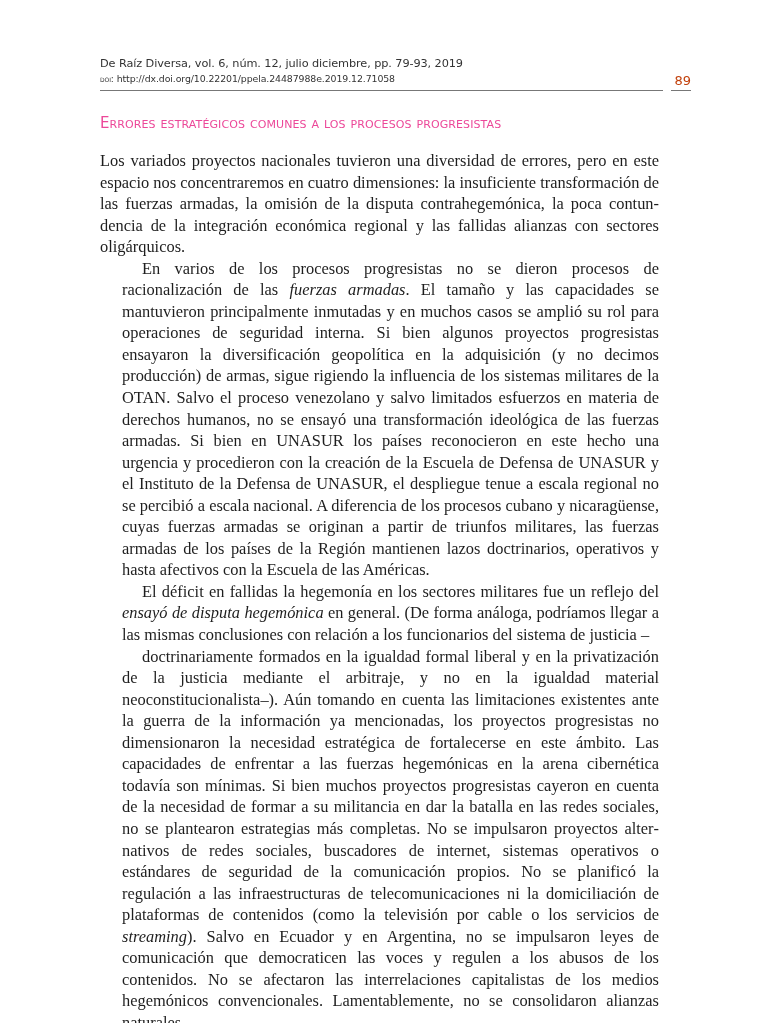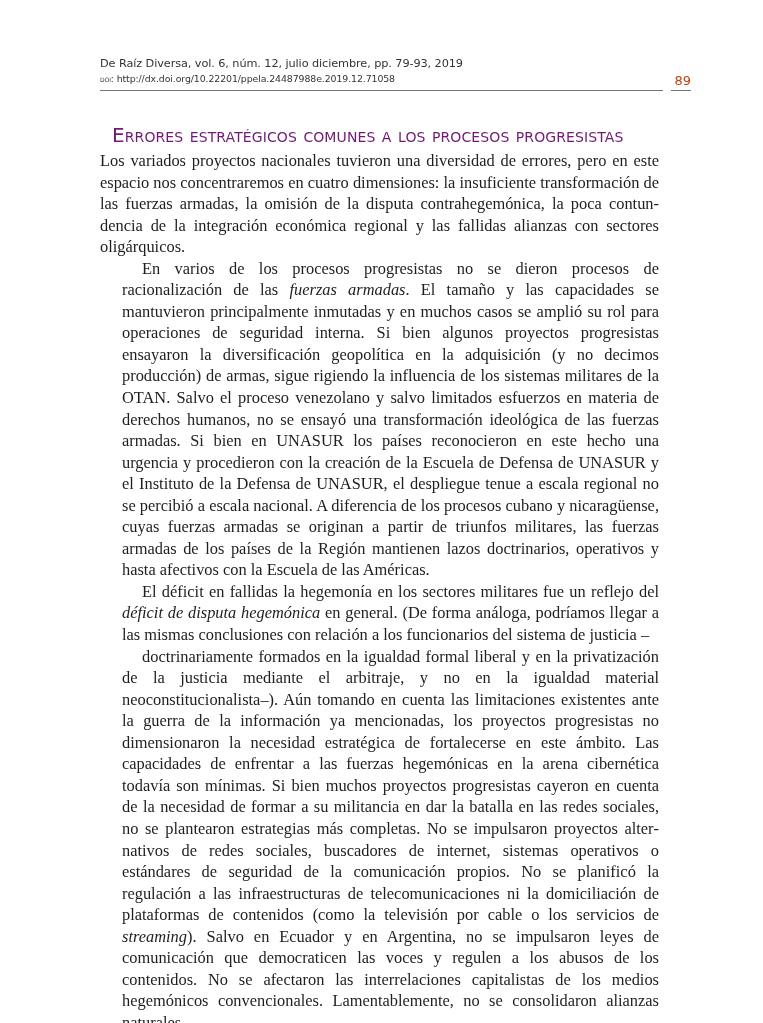--- a/index.html
+++ b/index.html
@@ -14,22 +14,22 @@
     .rule {
       position: absolute; left: 100px; top: 90px; width: 563px; height: 1px; background: #777;
     }
     .page-number {
       position: absolute; left: 671px; top: 73px; width: 20px; text-align: right;
       font-family: "DejaVu Sans", sans-serif; font-size: 13px; line-height: 16px; color: #c2410c;
       border-bottom: 1px solid #777; padding-bottom: 1px;
     }
     .section-title {
       position: absolute; left: 100px; top: 113px; width: 560px;
-      font-family: "DejaVu Sans", sans-serif; font-size: 20px; font-variant: small-caps;
-      letter-spacing: 0.1px; color: #701a75; margin: 12px; font-weight: normal; line-height: 20px;
+      font-family: "DejaVu Sans", sans-serif; font-size: 15px; font-variant: small-caps;
+      letter-spacing: 0.1px; color: #ec4899; margin: 0; font-weight: normal; line-height: 20px;
     }
     .body-text {
       position: absolute; left: 100px; top: 150px; width: 559px;
       font-family: "Liberation Serif", serif; font-size: 16.4px; line-height: 21.55px;
       text-align: justify; hyphens: manual; color: #1e1e1e;
     }
     .body-text p { margin: 0; }
     .body-text p.indent { text-indent: 20px; margin-left: 22px; }
     .body-text i { font-style: italic; }
   </style>
@@ -49,18 +49,18 @@
 <h2 class="section-title">Errores estratégicos comunes a los procesos progresistas</h2>
 
 <div class="body-text">
   <p>
     <span>Los variados proyectos nacionales tuvieron una diversidad de errores, pero en este espacio nos concentraremos en cuatro dimensiones: la insuficiente transformación de las fuerzas armadas, la omisión de la disputa contrahegemónica, la poca contun­dencia de la integración económica regional y las fallidas alianzas con sectores oligárquicos.</span>
   </p>
   <p class="indent">
     <span>En varios de los procesos progresistas no se dieron procesos de racionalización de las </span><i>fuerzas armadas</i><span>. El tamaño y las capacidades se mantuvieron principalmente inmutadas y en muchos casos se amplió su rol para operaciones de seguridad interna. Si bien algunos proyectos progresistas ensayaron la diversificación geopolítica en la adquisición (y no decimos producción) de armas, sigue rigiendo la influencia de los sistemas militares de la OTAN. Salvo el proceso venezolano y salvo limitados esfuerzos en materia de derechos humanos, no se ensayó una transformación ideológica de las fuerzas armadas. Si bien en UNASUR los países reconocieron en este hecho una urgencia y procedieron con la creación de la Escuela de Defensa de UNASUR y el Insti­tuto de la Defensa de UNASUR, el despliegue tenue a escala regional no se percibió a escala nacional. A diferencia de los procesos cubano y nicaragüense, cuyas fuerzas armadas se originan a partir de triunfos militares, las fuerzas armadas de los países de la Región mantienen lazos doctrinarios, operativos y hasta afectivos con la Escuela de las Américas.</span>
   </p>
   <p class="indent">
-    <span>El déficit en fallidas la hegemonía en los sectores militares fue un reflejo del </span><i>déficit de disputa hegemónica</i><span> en general. (De forma análoga, podríamos llegar a las mismas conclusiones con relación a los funcionarios del sistema de justicia –</span>
+    <span>El déficit en fallidas la hegemonía en los sectores militares fue un reflejo del </span><i>ensayó de disputa hegemónica</i><span> en general. (De forma análoga, podríamos llegar a las mismas conclusiones con relación a los funcionarios del sistema de justicia –</span>
   </p>
   <p class="indent">
     <span>doctrinariamente formados en la igualdad formal liberal y en la privatización de la justicia mediante el arbitraje, y no en la igualdad material neoconstitucionalista–). Aún tomando en cuenta las limitaciones existentes ante la guerra de la información ya mencionadas, los proyectos progresistas no dimensionaron la necesidad estratégica de fortalecerse en este ámbito. Las capacidades de enfrentar a las fuerzas hegemónicas en la arena cibernética todavía son mínimas. Si bien muchos proyectos progresistas cayeron en cuenta de la necesidad de formar a su militancia en dar la batalla en las redes sociales, no se plantearon estrategias más completas. No se impulsaron proyectos alter­nativos de redes sociales, buscadores de internet, sistemas operativos o estándares de seguridad de la comunicación propios. No se planificó la regulación a las infraestruc­turas de telecomunicaciones ni la domiciliación de plataformas de contenidos (como la televisión por cable o los servicios de </span><i>streaming</i><span>). Salvo en Ecuador y en Argentina, no se impulsaron leyes de comunicación que democraticen las voces y regulen a los abusos de los contenidos. No se afectaron las interrelaciones capitalistas de los medios hegemónicos convencionales. Lamentablemente, no se consolidaron alianzas naturales</span>
   </p>
 </div>
 
 </body></html>

